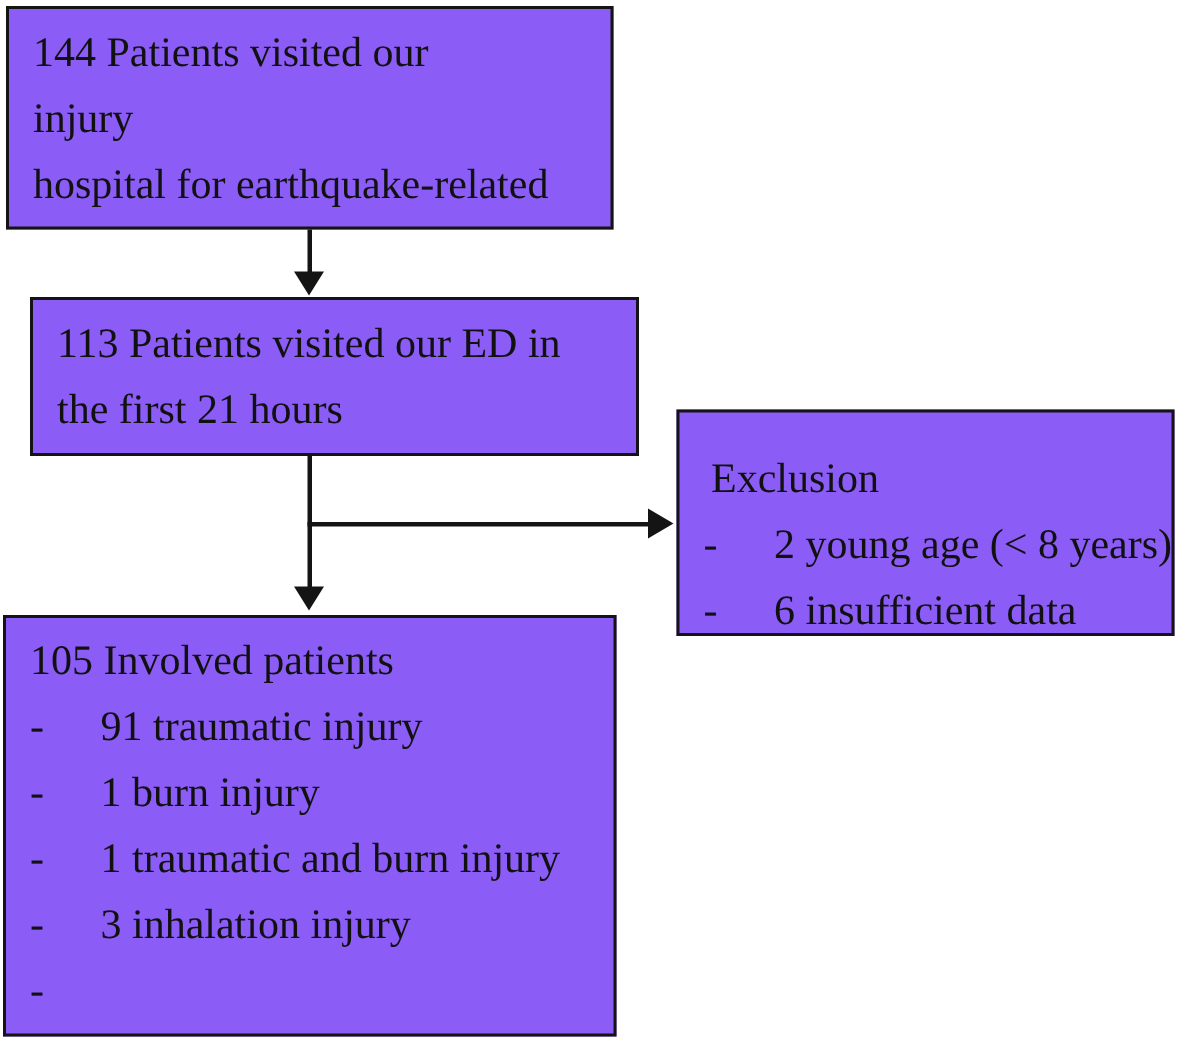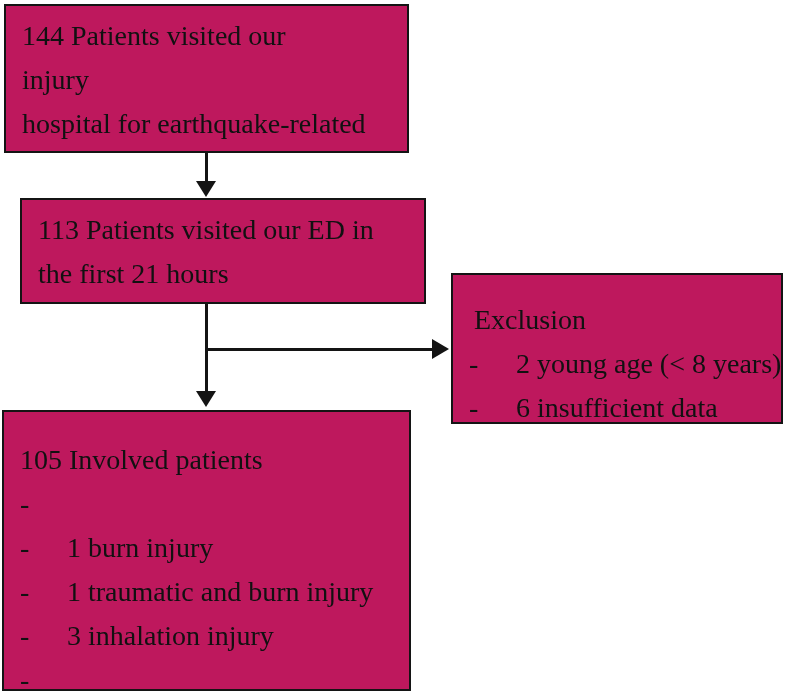--- a/index.html
+++ b/index.html
@@ -15,21 +15,21 @@
     font-family: "Liberation Serif", "DejaVu Serif", serif;
     color: #111111;
     font-size: 28px;
     line-height: 44px;
     overflow: hidden;
   }
   .box {
     position: absolute;
     box-sizing: border-box;
     border: 2px solid #141414;
-    background: #be185d;
+    background: #8b5cf6;
     padding: 8px 16px;
   }
   .box .line, .box .title {
     white-space: nowrap;
   }
   .list-item {
     display: flex;
     white-space: nowrap;
   }
   .bullet {
@@ -64,21 +64,21 @@
     position: absolute;
     width: 0;
     height: 0;
     border-top: 10px solid transparent;
     border-bottom: 10px solid transparent;
     border-left: 17px solid #141414;
   }
   #box1 { left: 4px;   top: 4px;   width: 405px; height: 149px; }
   #box2 { left: 20px;   top: 198px; width: 406px; height: 106px; }
   #box-exclusion { left: 451px; top: 273px; width: 332px; height: 151px; }
-  #box3 { left: 2px;   top: 410px; width: 409px; height: 281px; padding-top: 26px; }
+  #box3 { left: 2px;   top: 410px; width: 409px; height: 281px; padding-top: 7px; }
 
   #vline1 { left: 205px; top: 153px; height: 30px; }
   #ahead1 { left: 196px; top: 181px; }
   #vline2 { left: 205px; top: 304px; height: 88px; }
   #ahead2 { left: 196px; top: 391px; }
   #hline-branch { left: 205px; top: 348px; width: 228px; }
   #ahead3 { left: 432px; top: 339px; }
 </style>
 </head>
 <body>
@@ -114,20 +114,21 @@
     <div class="list-item">
       <span class="bullet">-</span>
       <span class="item-text">6 insufficient data</span>
     </div>
   </div>
 
   <div class="box" id="box3">
     <div class="title">105 Involved patients</div>
     <div class="list-item">
       <span class="bullet">-</span>
+      <span class="item-text">91 traumatic injury</span>
     </div>
     <div class="list-item">
       <span class="bullet">-</span>
       <span class="item-text">1 burn injury</span>
     </div>
     <div class="list-item">
       <span class="bullet">-</span>
       <span class="item-text">1 traumatic and burn injury</span>
     </div>
     <div class="list-item">

